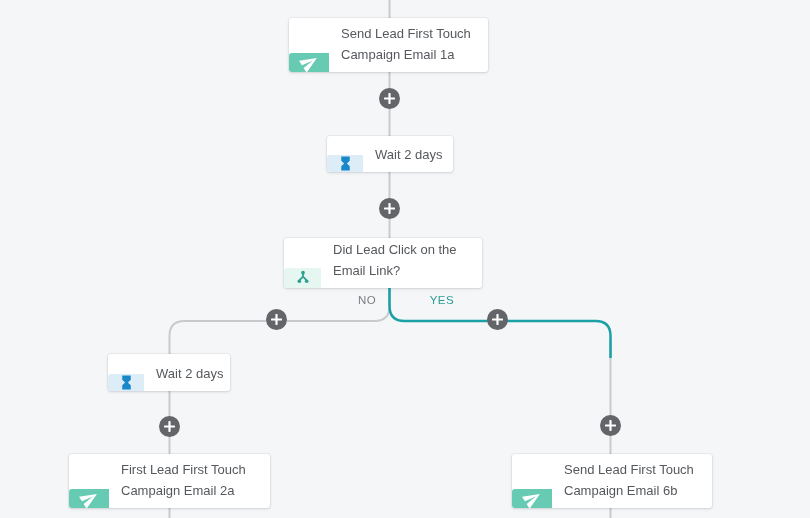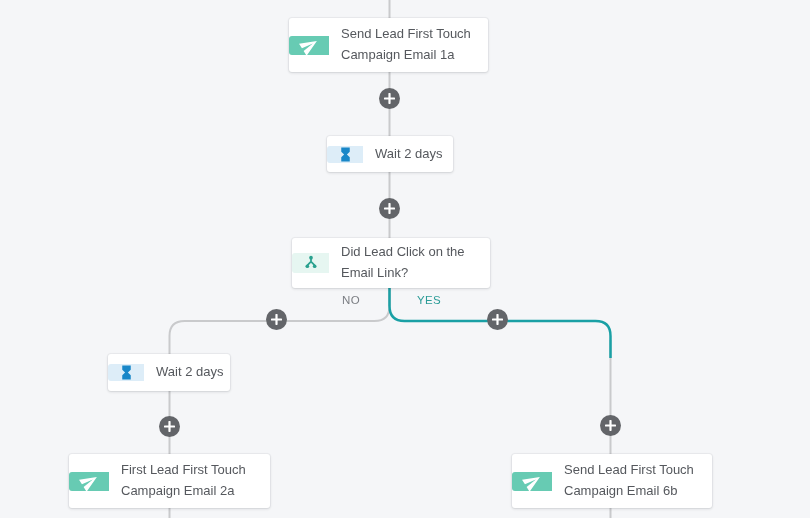--- a/index.html
+++ b/index.html
@@ -6,34 +6,34 @@
     --bg:#f5f6f8; --card-bg:#ffffff; --line-gray:#c9cacc; --line-teal:#1aa0a5;
     --plus-bg:#636569; --send-bg:#67cbb3; --send-fg:#ffffff;
     --wait-bg:#ddedf8; --wait-fg:#1987c8; --branch-bg:#e6f6f1; --branch-fg:#2aa18f;
     --text:#55585d; --no-fg:#7b7e83; --yes-fg:#2b9c97;
   }
   *{margin:0;padding:0;box-sizing:border-box}
   html,body{width:810px;height:518px;overflow:hidden}
   body{font-family:"Liberation Sans","DejaVu Sans",sans-serif;background:var(--bg);}
   .canvas{position:relative;width:810px;height:518px;background:var(--bg);}
   .wires{position:absolute;left:0;top:0;z-index:1}
-  .card{position:absolute;display:flex;align-items:center;background:var(--card-bg);
+  .card{position:absolute;display:flex;align-items:flex-end;background:var(--card-bg);
         border-radius:3px;box-shadow:0 1px 3px rgba(30,35,40,.14),0 0 0 1px rgba(30,35,40,.04);
         z-index:2;cursor:pointer}
   .iconbox{flex:none;display:flex;align-items:center;justify-content:center;
            border-radius:3px 0 0 3px;}
   .iconbox--send{background:var(--send-bg);width:40px}
   .iconbox--wait{background:var(--wait-bg);width:36px}
   .iconbox--branch{background:var(--branch-bg);width:37px}
   .label{flex:1;display:flex;align-items:center;padding:6px 12px;font-size:13px;
          line-height:1.6;color:var(--text)}
   .label--nowrap{white-space:nowrap}
   .plus{position:absolute;width:21px;height:21px;border-radius:50%;background:var(--plus-bg);
         display:flex;align-items:center;justify-content:center;z-index:3;border:none;cursor:pointer;padding:0}
-  .branch-label{position:absolute;width:50px;text-align:center;font-size:11.5px;
+  .branch-label{position:absolute;width:50px;text-align:right;font-size:11.5px;
                 letter-spacing:.4px;z-index:2}
   .branch-label--no{color:var(--no-fg)}
   .branch-label--yes{color:var(--yes-fg)}
   .plane{transform:rotate(-32deg)}
 </style>
 </head>
 <body>
 
 <div class="canvas">
 
@@ -71,21 +71,21 @@
     </div>
     <div class="label label--nowrap">Wait 2 days</div>
   </div>
 
   <button class="plus" style="left:379px;top:198px">
     <svg width="11" height="11" viewBox="0 0 12 12">
       <path d="M6 1v10M1 6h10" stroke="#fff" stroke-width="2.4" stroke-linecap="round"></path>
     </svg>
   </button>
 
-  <div class="card" style="left:292px;top:238px;width:198px;height:50px">
+  <div class="card" style="left:284px;top:238px;width:198px;height:50px">
     <div class="iconbox iconbox--branch">
       <svg width="20" height="20" viewBox="0 0 24 24">
         <circle cx="12" cy="5.6" r="2.2" fill="var(--branch-fg)"></circle>
         <path d="M12 7.6 V10.4 M12 10.4 L8.1 14.2 M12 10.4 L15.9 14.2" stroke="var(--branch-fg)" stroke-width="2.1" stroke-linecap="round" stroke-linejoin="round" fill="none"></path>
         <circle cx="7.6" cy="15.9" r="2.2" fill="var(--branch-fg)"></circle>
         <circle cx="16.4" cy="15.9" r="2.2" fill="var(--branch-fg)"></circle>
       </svg>
     </div>
     <div class="label">Did Lead Click on the Email Link?</div>
   </div>

